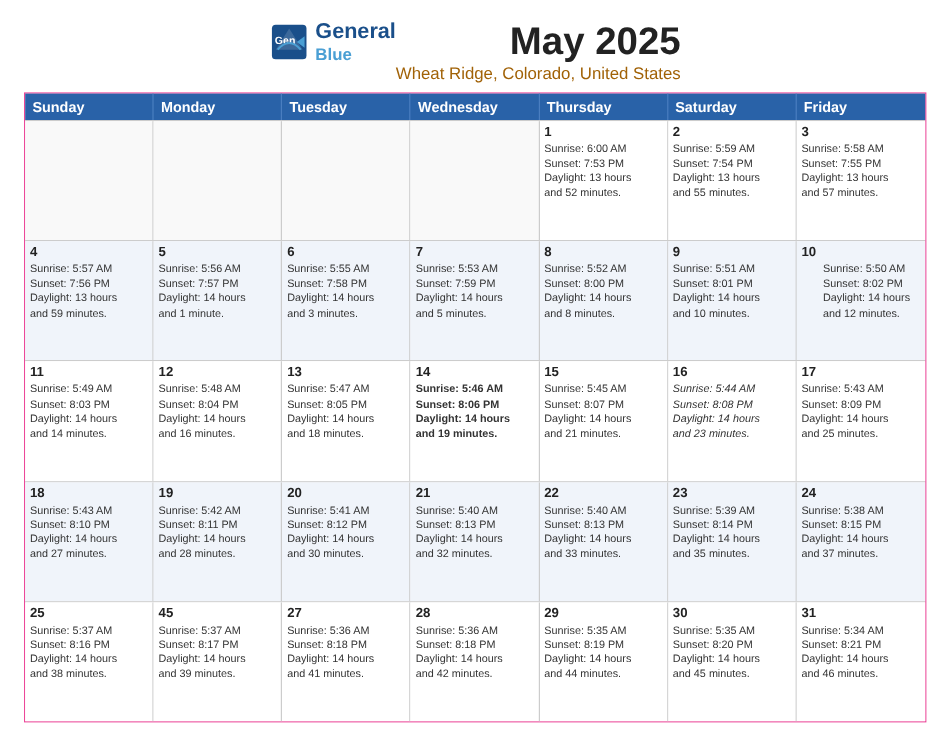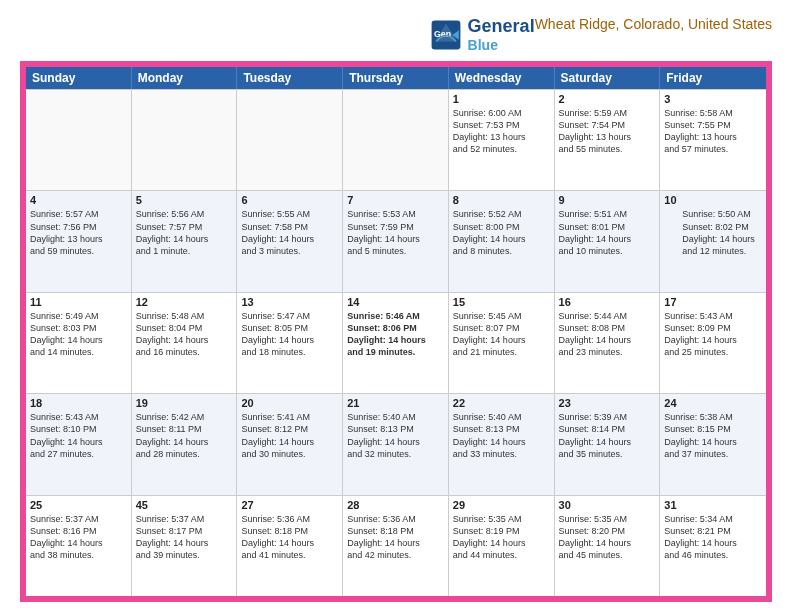--- a/index.html
+++ b/index.html
@@ -12,21 +12,21 @@
     }
     .page {
       width: 792px;
       height: 612px;
       padding: 16px 20px 10px 20px;
       display: flex;
       flex-direction: column;
     }
     .header {
       display: flex;
-      justify-content: flex-end;
+      justify-content: center;
       align-items: flex-start;
       margin-bottom: 8px;
     }
     .logo {
       display: flex;
       align-items: center;
       gap: 6px;
     }
     .logo-icon {
       width: 32px;
@@ -41,21 +41,21 @@
       color: #222;
     }
     .location {
       font-size: 14px;
       color: #a16207;
     }
     .calendar {
       flex: 1;
       display: flex;
       flex-direction: column;
-      border: 6px solid #ec4899;
+      border: 1px solid #ec4899;
     }
     .cal-header-row {
       display: grid;
       grid-template-columns: repeat(7, 1fr);
       background: #2962a8;
     }
     .cal-header-cell {
       color: #fff;
       font-size: 12px;
       font-weight: bold;
@@ -111,31 +111,32 @@
         <text x="5" y="22" font-size="11" fill="#fff" font-weight="bold" font-family="Arial">Gen</text>
         <path d="M8,28 Q20,14 32,28" stroke="#4a9fd4" stroke-width="2" fill="none"></path>
         <polygon points="28,20 36,14 36,26" fill="#4a9fd4"></polygon>
       </svg>
       <div>
         <div style="font-size:18px;font-weight:bold;color:#1a4f8a;">General</div>
         <div style="font-size:14px;font-weight:bold;color:#4a9fd4;">Blue</div>
       </div>
     </div>
     <div class="title-block">
+      <div class="month-title">May 2025</div>
       <div class="location">Wheat Ridge, Colorado, United States</div>
     </div>
   </div>
 
   <div class="calendar">
     <div class="cal-header-row" id="cal-header">
         <div class="cal-header-cell">Sunday</div>
         <div class="cal-header-cell">Monday</div>
         <div class="cal-header-cell">Tuesday</div>
+        <div class="cal-header-cell">Wednesday</div>
         <div class="cal-header-cell">Thursday</div>
-        <div class="cal-header-cell">Wednesday</div>
         <div class="cal-header-cell">Saturday</div>
         <div class="cal-header-cell">Friday</div>
       </div>
     <div class="cal-body" id="cal-body">
         <div class="cal-row">
           <div class="cal-cell empty"></div>
           <div class="cal-cell empty"></div>
           <div class="cal-cell empty"></div>
           <div class="cal-cell empty"></div>
           <div class="cal-cell">
@@ -242,21 +243,21 @@
           </div>
           <div class="cal-cell">
             <div class="cell-day">15</div>
             <div class="cell-info" style="white-space: pre-line;">Sunrise: 5:45 AM
 Sunset: 8:07 PM
 Daylight: 14 hours
 and 21 minutes.</div>
           </div>
           <div class="cal-cell">
             <div class="cell-day">16</div>
-            <div class="cell-info" style="white-space: pre-line;">Sunrise: 5:44 AM
+            <div class="cell-info" style="white-space: pre-line; font-style: italic;">Sunrise: 5:44 AM
 Sunset: 8:08 PM
 Daylight: 14 hours
 and 23 minutes.</div>
           </div>
           <div class="cal-cell">
             <div class="cell-day">17</div>
             <div class="cell-info" style="white-space: pre-line;">Sunrise: 5:43 AM
 Sunset: 8:09 PM
 Daylight: 14 hours
 and 25 minutes.</div>

